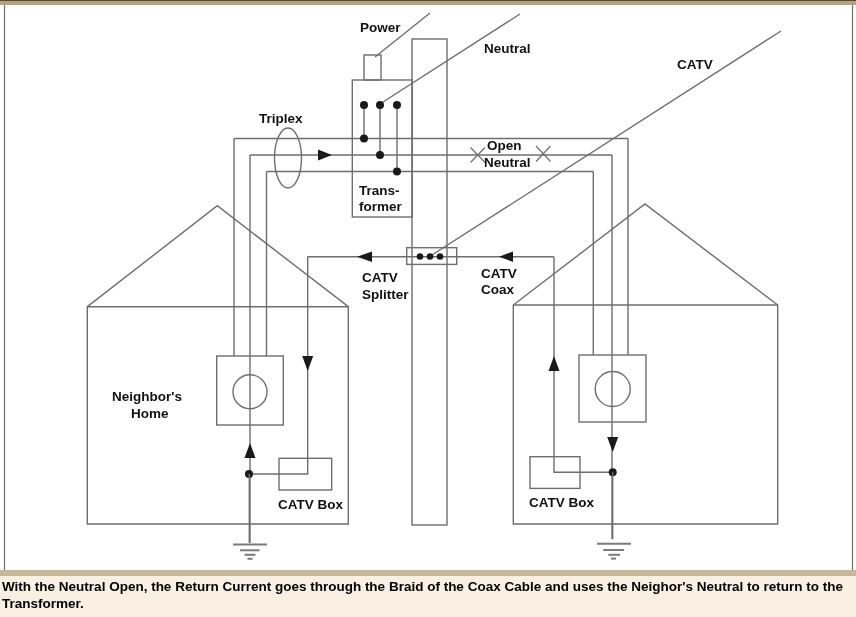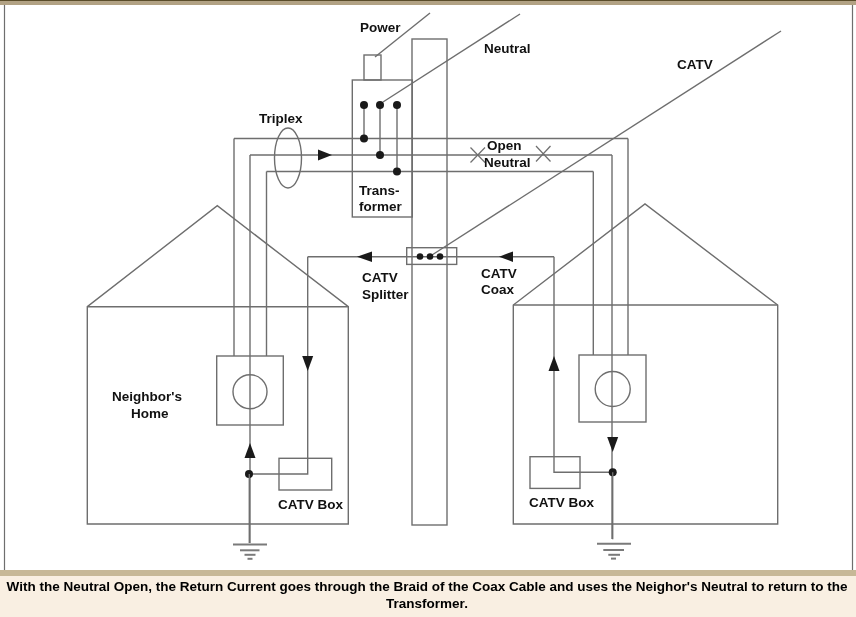--- a/index.html
+++ b/index.html
@@ -9,21 +9,21 @@
   }
   html,body{margin:0;padding:0;}
   body{font-family:"Liberation Sans",sans-serif;background:#fff;}
   .page{position:relative;width:856px;height:617px;background:#ffffff;overflow:hidden;}
   .top-bar{position:absolute;left:0;top:0;width:856px;height:5px;
            background:var(--top-bar);border-top:1px solid var(--top-bar-edge);box-sizing:border-box;}
   .diagram-area{position:absolute;left:0;top:0;width:788px;height:570px;background:#ffffff;}
   .bottom-bar{position:absolute;left:0;top:570px;width:856px;height:6px;background:var(--bottom-bar);}
   .caption{position:absolute;left:0;top:576px;width:856px;height:41px;background:var(--caption-bg);
            color:#000;font-size:13.5px;font-weight:bold;line-height:1.25;box-sizing:border-box;
-           padding:3px 4px 0 2px;text-align:center;}
+           padding:3px 4px 0 2px;}
   svg .ln{stroke:var(--line);stroke-width:1.4;fill:none;}
   svg .thin{stroke:var(--line);stroke-width:1.2;fill:none;}
   svg .dot{fill:var(--arrow);stroke:none;}
   svg .arrow{fill:var(--arrow);stroke:none;}
   svg .gnd{stroke:#7a7a7a;stroke-width:2;fill:none;}
   svg text{fill:var(--ink);font-family:"Liberation Sans",sans-serif;font-size:13.5px;font-weight:bold;}
 </style>
 </head>
 <body>
 

